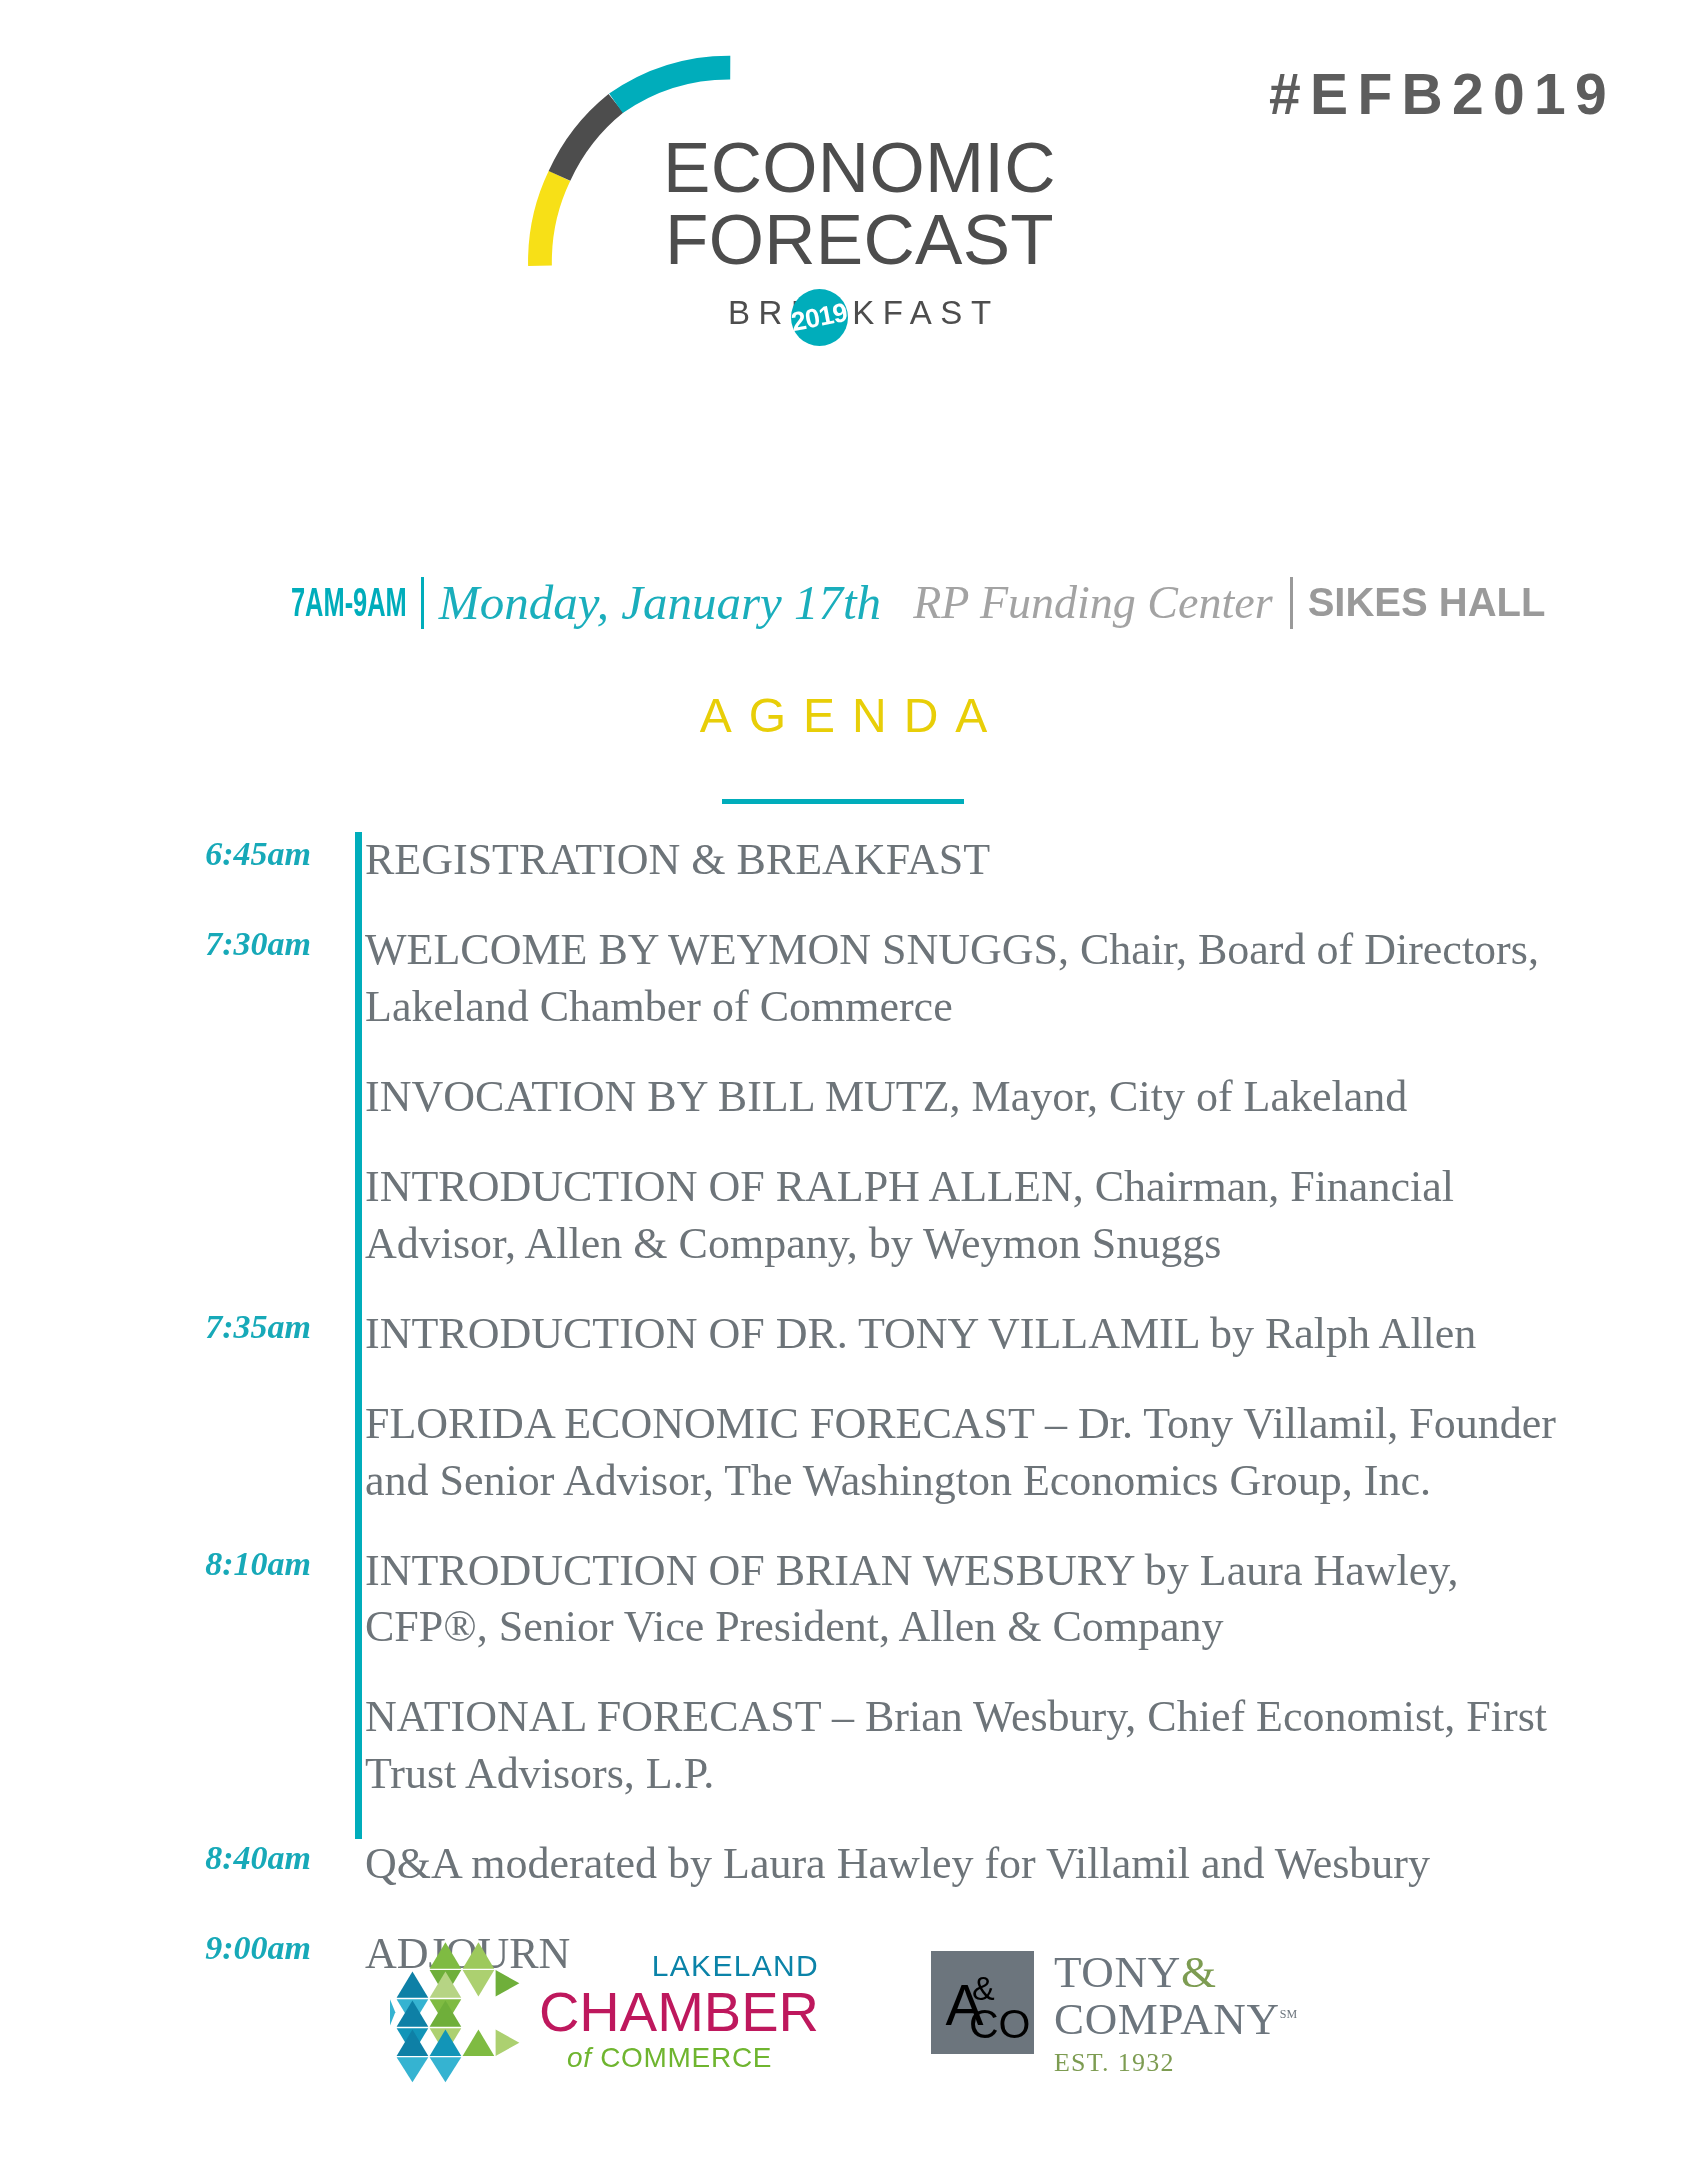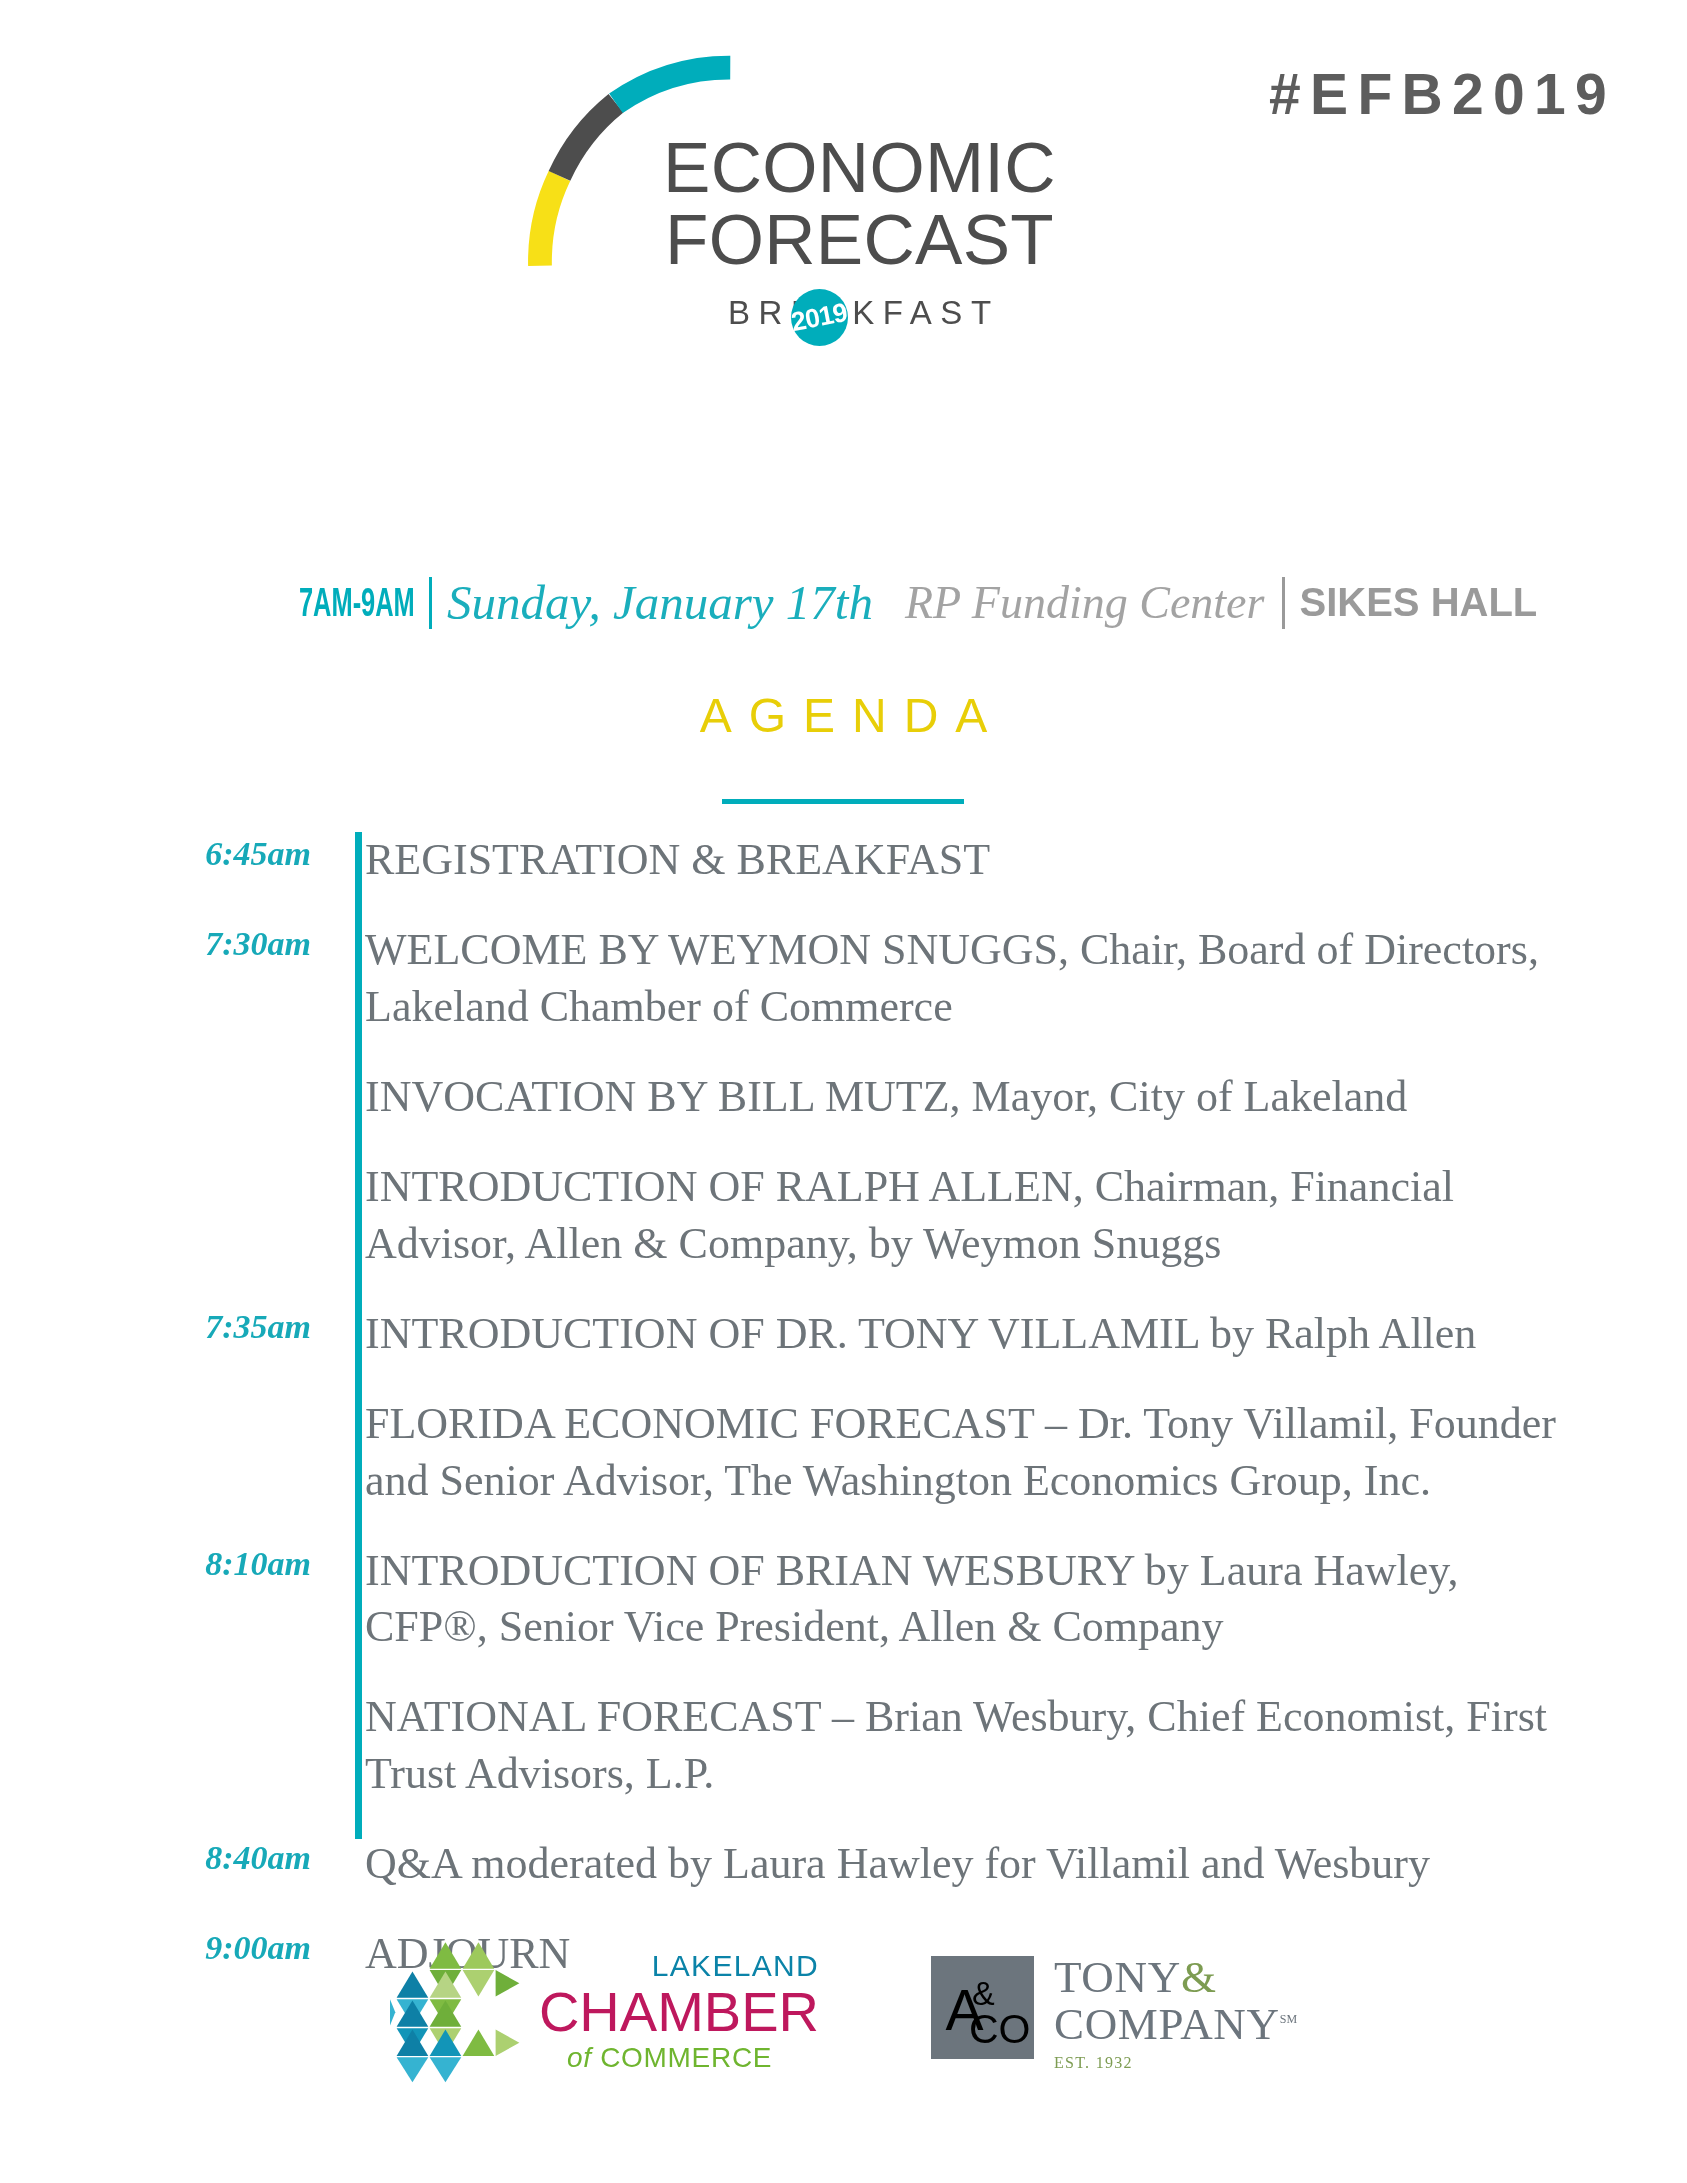--- a/index.html
+++ b/index.html
@@ -330,21 +330,21 @@
     white-space: nowrap;
     margin-top: 2.6px;
   }
   .al-line2 .sm {
     font-size: 12px;
     vertical-align: super;
     letter-spacing: 0;
   }
   .al-est {
     font-family: "Liberation Serif", serif;
-    font-size: 16px;
+    font-size: 26px;
     letter-spacing: 1.3px;
     color: #7D9C52;
     margin-top: 8px;
     white-space: nowrap;
   }
 </style>
 </head>
 <body>
 
 <div id="hashtag">#EFB2019</div>
@@ -374,21 +374,21 @@
     </div>
 
   </div>
 </div>
 
 <div id="event-bar">
   <div style="width:153px;display:flex;justify-content:flex-end;">
     <span class="evt-time">7AM-9AM</span>
   </div>
   <div class="evt-sep"></div>
-  <span class="evt-date">Sunday, January 17th</span>
+  <span class="evt-date">Monday, January 17th</span>
   <span class="evt-venue">RP Funding Center</span>
   <div class="evt-sep gray"></div>
   <div style="width:126px;">
     <span class="evt-hall">SIKES HALL</span>
   </div>
 </div>
 
 <div id="agenda-title">AGENDA</div>
 <div id="agenda-rule"></div>
 

